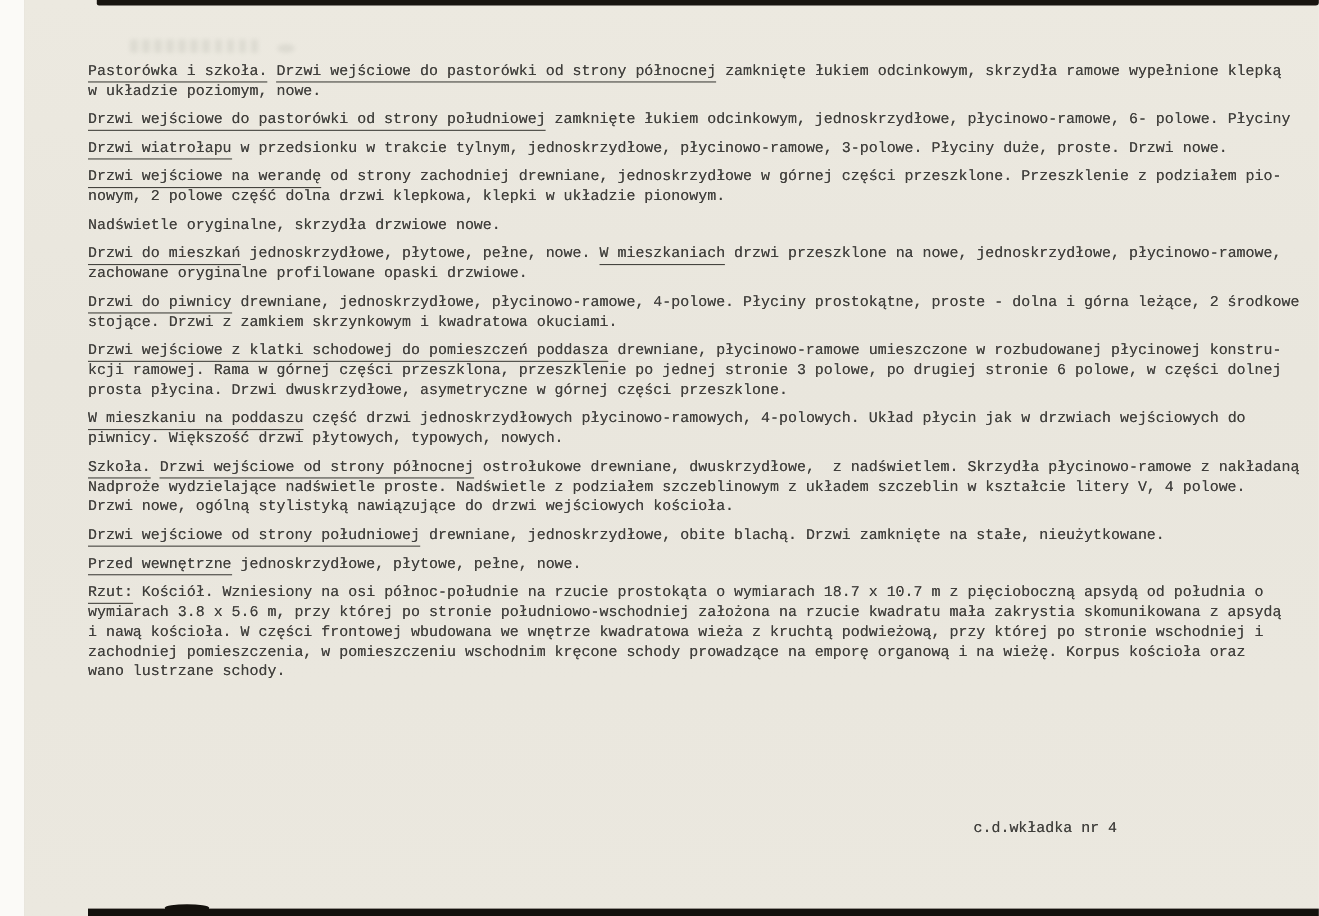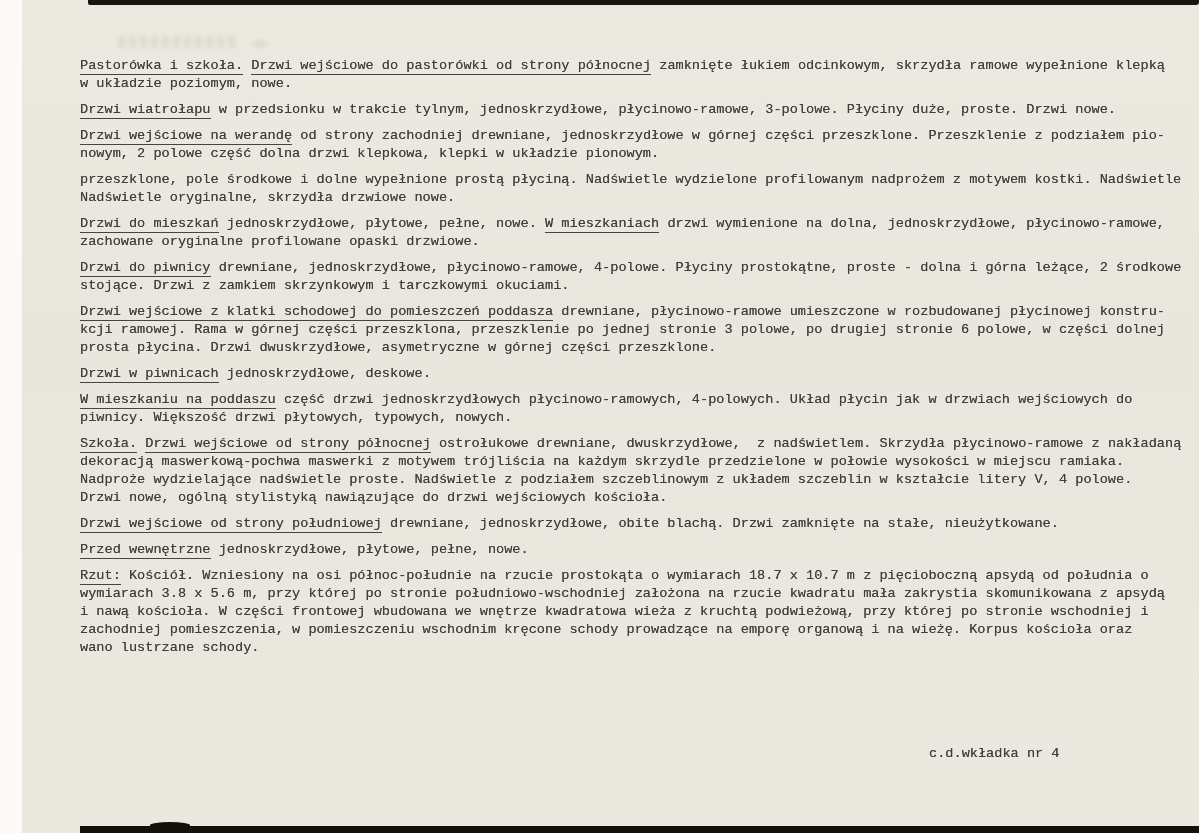--- a/index.html
+++ b/index.html
@@ -39,76 +39,72 @@
   }
   .page-text{
     position:absolute;left:80px;top:57px;width:1112px;
     font-size:13.6px;line-height:18px;color:#3f3e3b;
     text-shadow:0 0 .6px rgba(63,62,59,.75);
   }
   .para{margin:0 0 8px 0;}
   .line{white-space:pre;}
   .u{border-bottom:1.2px solid #45443f;padding-bottom:.5px;}
   .footer-note{
-    position:absolute;left:929px;top:745px;
+    position:absolute;left:885px;top:745px;
     font-size:13.6px;line-height:18px;color:#3f3e3b;
     text-shadow:0 0 .6px rgba(63,62,59,.75);white-space:pre;
   }
 </style>
 </head>
 <body>
 
 <div class="scanner-strip"></div>
 <div class="paper"></div>
 <div class="edge-top"></div>
 <div class="edge-bottom"></div>
 <div class="stamp-smudge"></div>
 <div class="stamp-smudge2"></div>
 
 <div class="page-text">
     <div class="para">
       <div class="line"><span class="u">Pastorówka i szkoła.</span><span> </span><span class="u">Drzwi wejściowe do pastorówki od strony północnej</span><span> zamknięte łukiem odcinkowym, skrzydła ramowe wypełnione klepką</span></div>
       <div class="line"><span>w układzie poziomym, nowe.</span></div>
     </div>
     <div class="para">
+      <div class="line"><span class="u">Drzwi wejściowe do pastorówki od strony południowej</span><span> zamknięte łukiem odcinkowym, jednoskrzydłowe, płycinowo-ramowe, 6- polowe. Płyciny</span></div>
     </div>
     <div class="para">
       <div class="line"><span class="u">Drzwi wiatrołapu</span><span> w przedsionku w trakcie tylnym, jednoskrzydłowe, płycinowo-ramowe, 3-polowe. Płyciny duże, proste. Drzwi nowe.</span></div>
     </div>
     <div class="para">
       <div class="line"><span class="u">Drzwi wejściowe na werandę</span><span> od strony zachodniej drewniane, jednoskrzydłowe w górnej części przeszklone. Przeszklenie z podziałem pio-</span></div>
       <div class="line"><span>nowym, 2 polowe część dolna drzwi klepkowa, klepki w układzie pionowym.</span></div>
     </div>
     <div class="para">
-      <div class="line"><span>przeszklone, pole środkowe i dolne wypełnione prostą płyciną. Nadświetle wydzielone profilowanym nadprożem z motywem kostki. Nadświetle</span></div>
       <div class="line"><span>Nadświetle oryginalne, skrzydła drzwiowe nowe.</span></div>
     </div>
     <div class="para">
-      <div class="line"><span class="u">Drzwi do mieszkań</span><span> jednoskrzydłowe, płytowe, pełne, nowe. </span><span class="u">W mieszkaniach</span><span> drzwi wymienione na dolna, jednoskrzydłowe, płycinowo-ramowe,</span></div>
+      <div class="line"><span class="u">Drzwi do mieszkań</span><span> jednoskrzydłowe, płytowe, pełne, nowe. </span><span class="u">W mieszkaniach</span><span> drzwi przeszklone na nowe, jednoskrzydłowe, płycinowo-ramowe,</span></div>
       <div class="line"><span>zachowane oryginalne profilowane opaski drzwiowe.</span></div>
     </div>
     <div class="para">
       <div class="line"><span class="u">Drzwi do piwnicy</span><span> drewniane, jednoskrzydłowe, płycinowo-ramowe, 4-polowe. Płyciny prostokątne, proste - dolna i górna leżące, 2 środkowe</span></div>
-      <div class="line"><span>stojące. Drzwi z zamkiem skrzynkowym i tarczkowymi okuciami.</span></div>
+      <div class="line"><span>stojące. Drzwi z zamkiem skrzynkowym i kwadratowa okuciami.</span></div>
     </div>
     <div class="para">
       <div class="line"><span class="u">Drzwi wejściowe z klatki schodowej do pomieszczeń poddasza</span><span> drewniane, płycinowo-ramowe umieszczone w rozbudowanej płycinowej konstru-</span></div>
       <div class="line"><span>kcji ramowej. Rama w górnej części przeszklona, przeszklenie po jednej stronie 3 polowe, po drugiej stronie 6 polowe, w części dolnej</span></div>
       <div class="line"><span>prosta płycina. Drzwi dwuskrzydłowe, asymetryczne w górnej części przeszklone.</span></div>
     </div>
     <div class="para">
-      <div class="line"><span class="u">Drzwi w piwnicach</span><span> jednoskrzydłowe, deskowe.</span></div>
-    </div>
-    <div class="para">
       <div class="line"><span class="u">W mieszkaniu na poddaszu</span><span> część drzwi jednoskrzydłowych płycinowo-ramowych, 4-polowych. Układ płycin jak w drzwiach wejściowych do</span></div>
       <div class="line"><span>piwnicy. Większość drzwi płytowych, typowych, nowych.</span></div>
     </div>
     <div class="para">
       <div class="line"><span class="u">Szkoła.</span><span> </span><span class="u">Drzwi wejściowe od strony północnej</span><span> ostrołukowe drewniane, dwuskrzydłowe,  z nadświetlem. Skrzydła płycinowo-ramowe z nakładaną</span></div>
-      <div class="line"><span>dekoracją maswerkową-pochwa maswerki z motywem trójliścia na każdym skrzydle przedzielone w połowie wysokości w miejscu ramiaka.</span></div>
       <div class="line"><span>Nadproże wydzielające nadświetle proste. Nadświetle z podziałem szczeblinowym z układem szczeblin w kształcie litery V, 4 polowe.</span></div>
       <div class="line"><span>Drzwi nowe, ogólną stylistyką nawiązujące do drzwi wejściowych kościoła.</span></div>
     </div>
     <div class="para">
       <div class="line"><span class="u">Drzwi wejściowe od strony południowej</span><span> drewniane, jednoskrzydłowe, obite blachą. Drzwi zamknięte na stałe, nieużytkowane.</span></div>
     </div>
     <div class="para">
       <div class="line"><span class="u">Przed wewnętrzne</span><span> jednoskrzydłowe, płytowe, pełne, nowe.</span></div>
     </div>
     <div class="para">

